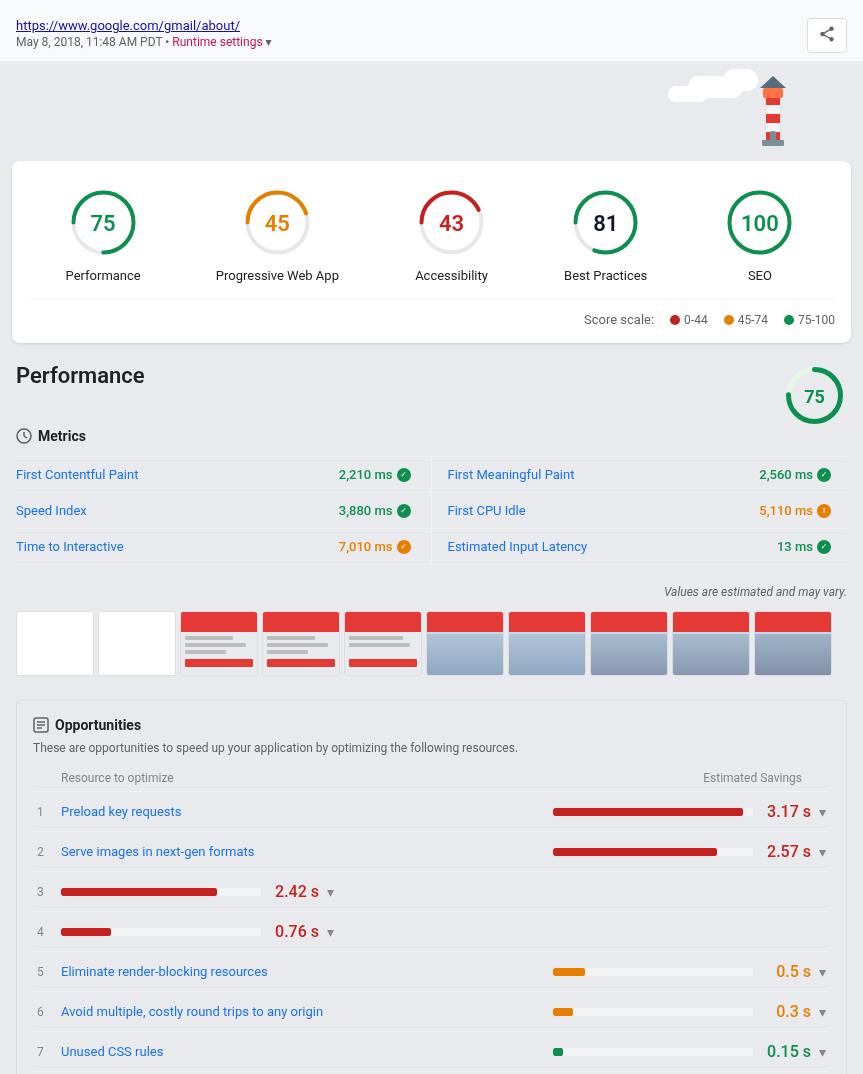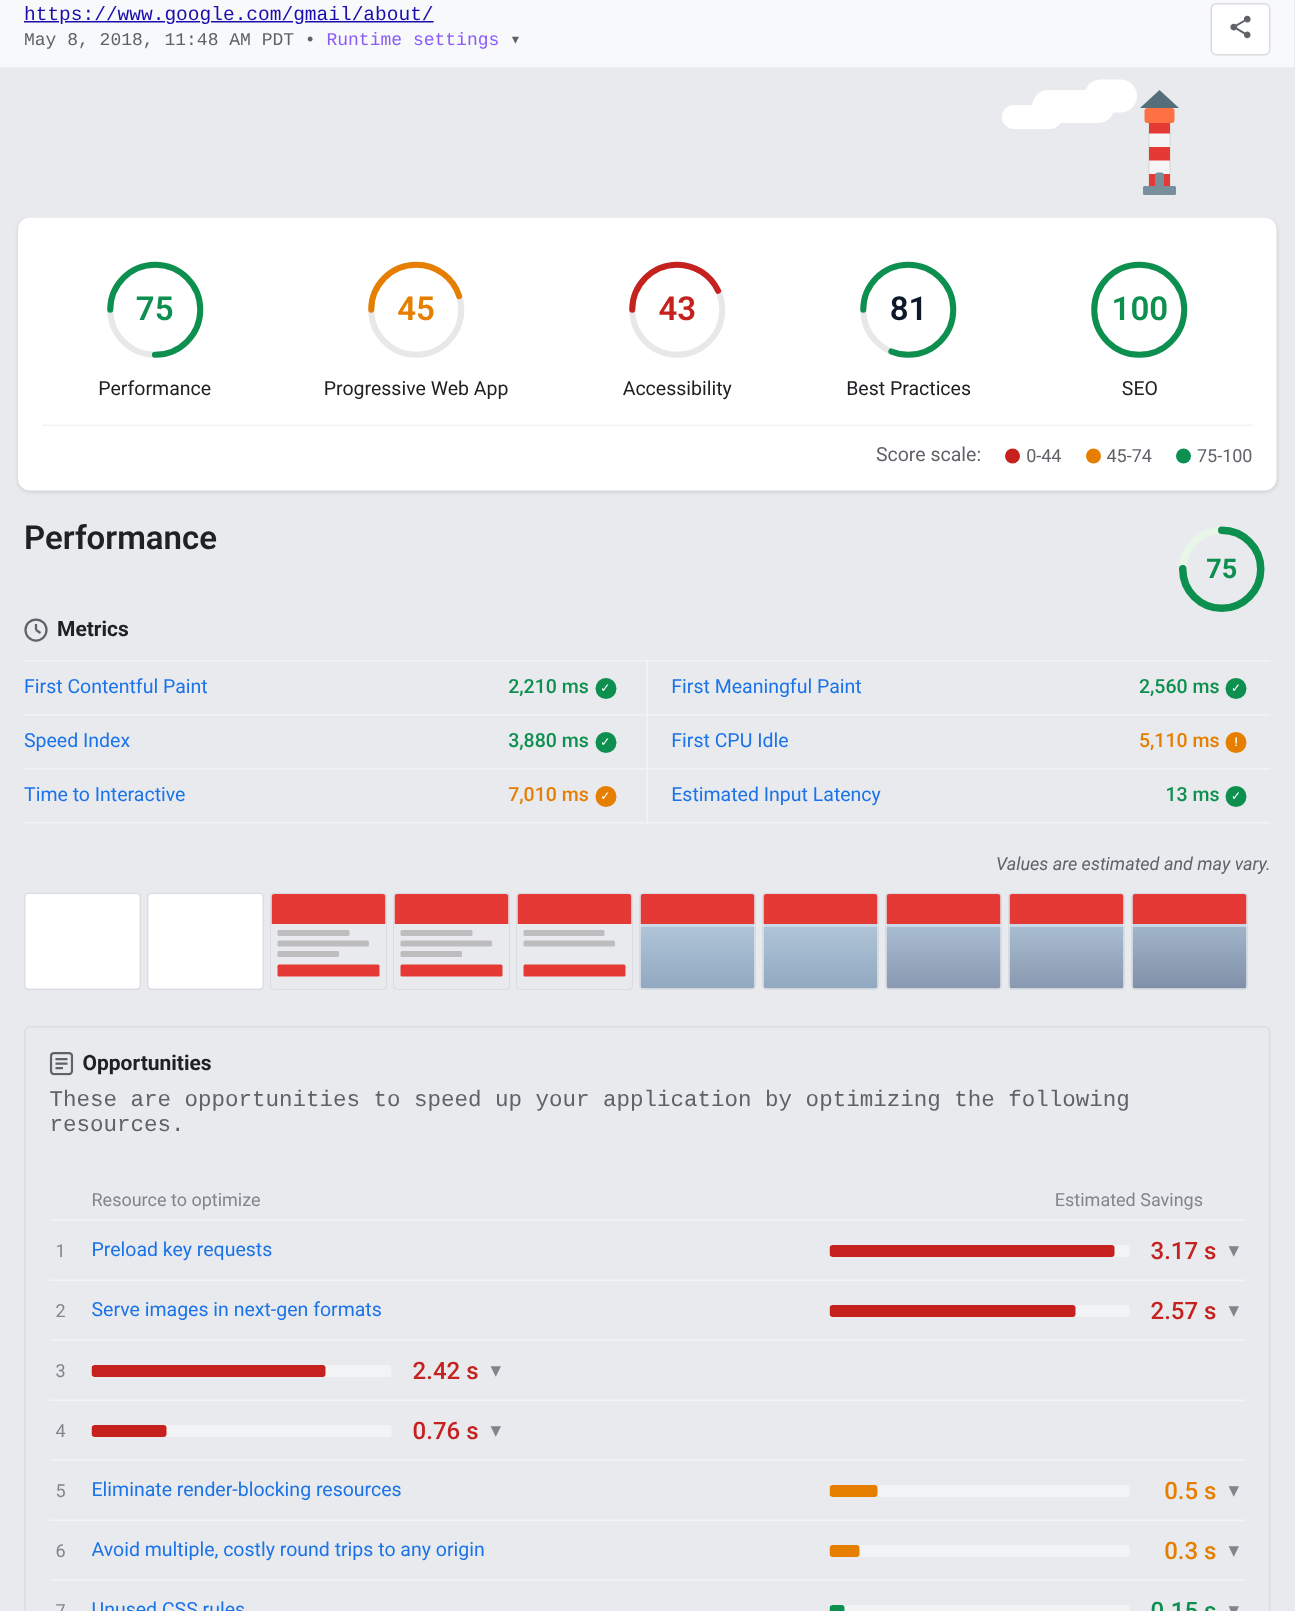--- a/index.html
+++ b/index.html
@@ -7,37 +7,36 @@
       font-family: -apple-system, BlinkMacSystemFont, 'Segoe UI', Roboto, sans-serif;
       background: #e8eaed;
       width: 863px;
       min-height: 1074px;
       font-size: 14px;
       color: #202124;
     }
 
     .header {
       background: #f8f9fa;
-      padding: 2px 16px 8px;
+      padding: 18px 16px 8px;
       display: flex;
       justify-content: space-between;
       align-items: flex-start;
-      font-family: Liberation Mono, monospace;
     }
     .header-url {
       color: #1a0dab;
       text-decoration: underline;
       font-size: 13px;
     }
     .header-date {
       color: #5f6368;
       font-size: 12px;
       margin-top: 2px;
     }
-    .header-date a { color: #8b5cf6; text-decoration: none; }
+    .header-date a { color: #be185d; text-decoration: none; }
     .share-btn {
       border: 1px solid #dadce0;
       background: white;
       border-radius: 4px;
       padding: 6px 10px;
       cursor: pointer;
       font-size: 14px;
       color: #5f6368;
     }
 
@@ -217,24 +216,23 @@
     }
     .opps-heading {
       font-weight: 700;
       font-size: 14px;
       display: flex;
       align-items: flex-start;
       gap: 6px;
       margin-bottom: 8px;
     }
     .opps-desc {
-      font-size: 15px;
+      font-size: 12px;
       color: #5f6368;
-      margin-bottom: 28px;
-      font-family: Liberation Mono, monospace;
+      margin-bottom: 10px;
     }
     .opps-table-header {
       display: flex;
       justify-content: space-between;
       padding: 6px 28px 6px 28px;
       font-size: 12px;
       color: #80868b;
       border-bottom: 1px solid #f1f3f4;
     }
     .opp-row {

